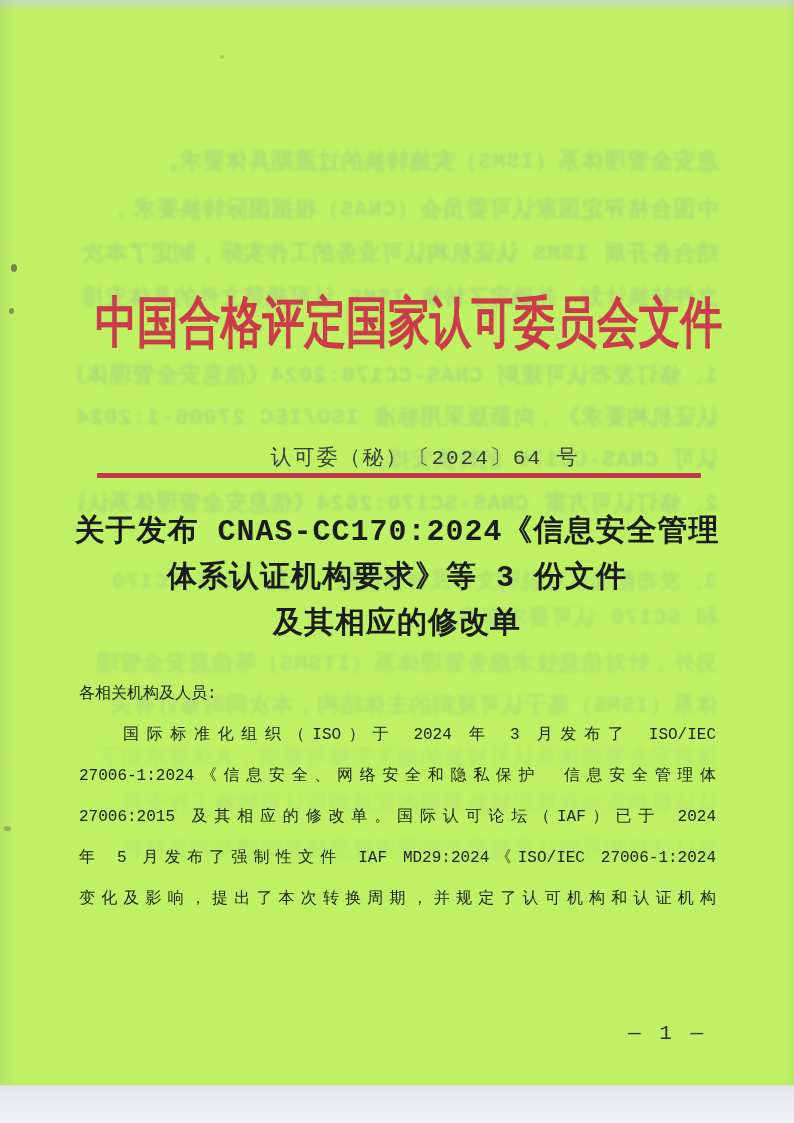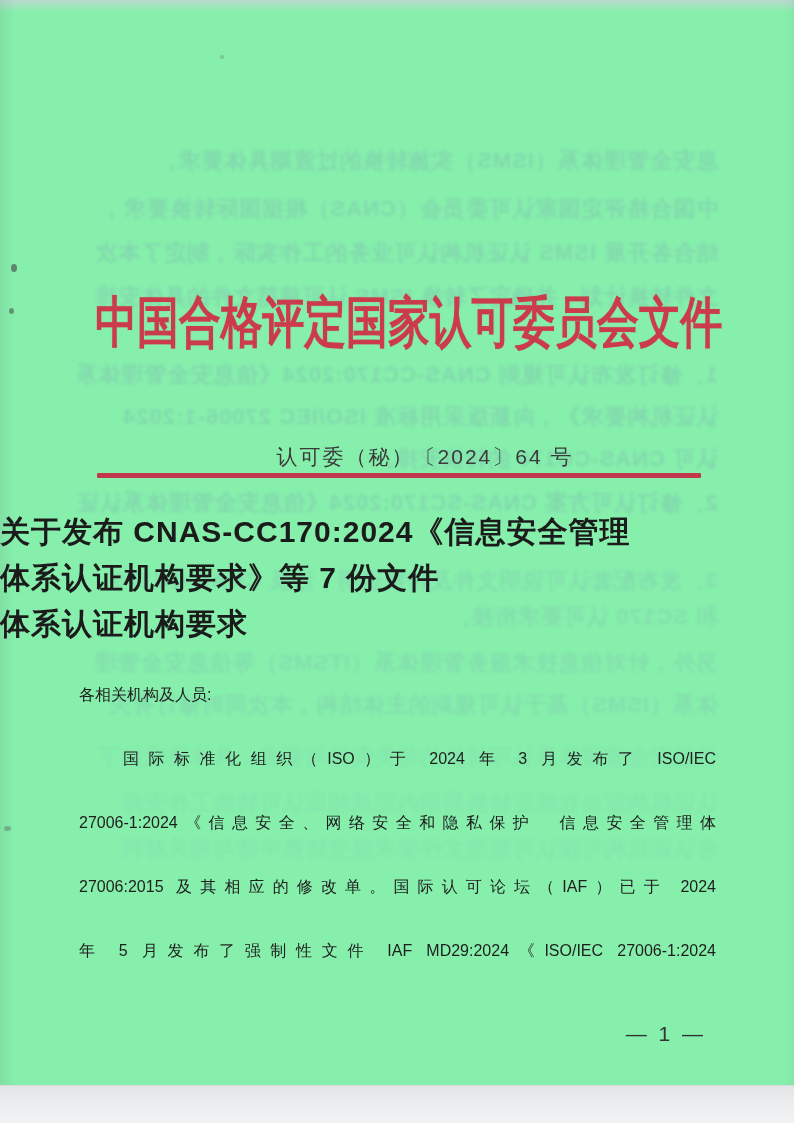--- a/index.html
+++ b/index.html
@@ -1,19 +1,19 @@
 <!DOCTYPE html>
 <html><head>
 <meta charset="utf-8">
 <style>
   html,body{margin:0;padding:0;background:#ffffff;}
   .page{
     position:relative;width:794px;height:1123px;overflow:hidden;
-    background:#86efac;
-    font-family:Liberation Sans, sans-serif;color:#222;
+    background:#bef264;
+    font-family:Liberation Mono, monospace;color:#222;
   }
   
   .edge-top{position:absolute;top:0;left:0;width:794px;height:13px;
     background:linear-gradient(180deg,#ccd3da 0%,rgba(255,255,255,0) 95%);opacity:.75;}
   .edge-left{position:absolute;top:0;left:0;width:15px;height:1123px;
     background:linear-gradient(90deg,rgba(80,88,100,.10),rgba(255,255,255,0));}
   .edge-right{position:absolute;top:0;right:0;width:10px;height:1123px;
     background:linear-gradient(270deg,rgba(80,88,100,.05),rgba(255,255,255,0));}
   .edge-bottom{position:absolute;left:0;bottom:0;width:794px;height:37px;
     background:linear-gradient(180deg,#e2e4e6 0%,#ebedee 45%,#f1f2f3 100%);
@@ -42,28 +42,28 @@
     transform:scaleX(.76);transform-origin:50% 50%;
     text-shadow:0 0 1px rgba(205,60,75,.45);
   }
   .doc-number{
     position:absolute;top:443px;left:0;width:794px;text-align:center;
     font-size:21px;color:#3a3a3a;letter-spacing:2px;
     transform:translateX(28px);
   }
   .red-rule{position:absolute;top:473px;left:97px;width:604px;height:5px;border-radius:1px;}
   .notice-title{
-    position:absolute;top:509px;left:0;width:794px;text-align:left;
+    position:absolute;top:509px;left:0;width:794px;text-align:center;
     font-weight:bold;font-size:30px;line-height:46px;color:#1b1b1b;letter-spacing:1px;
   }
   .body-block{
     position:absolute;top:674px;left:79px;width:637px;
     font-size:16px;line-height:41px;color:#1e1e1e;
   }
-  .jline{text-align:justify;text-align-last:justify;margin-top:23px;}
+  .jline{text-align:justify;text-align-last:justify;}
   .indent{text-indent:44px;}
   .page-number{
     position:absolute;top:1022px;right:88px;
     font-size:21px;letter-spacing:3px;color:#333;
   }
 </style>
 </head>
 <body>
 
 <div class="page">
@@ -87,30 +87,31 @@
   <div class="content">
 
     <div class="header-title" style="color: rgb(203, 59, 75);">中国合格评定国家认可委员会文件</div>
 
     <div class="doc-number">认可委（秘）〔2024〕64 号</div>
 
     <div class="red-rule" style="background: rgb(194, 57, 78);"></div>
 
     <div class="notice-title">
       <div>关于发布 CNAS-CC170:2024《信息安全管理</div>
-      <div>体系认证机构要求》等 7 份文件</div>
-      <div>体系认证机构要求</div>
+      <div>体系认证机构要求》等 3 份文件</div>
+      <div>及其相应的修改单</div>
     </div>
 
     <div class="body-block">
       <div>各相关机构及人员:</div>
       <div class="jline indent">国际标准化组织（ISO）于 2024 年 3 月发布了 ISO/IEC</div>
       <div class="jline">27006-1:2024《信息安全、网络安全和隐私保护　信息安全管理体</div>
       <div class="jline">27006:2015 及其相应的修改单。国际认可论坛（IAF）已于 2024</div>
       <div class="jline">年 5 月发布了强制性文件 IAF MD29:2024《ISO/IEC 27006-1:2024</div>
+      <div class="jline">变化及影响，提出了本次转换周期，并规定了认可机构和认证机构</div>
     </div>
 
     <div class="page-number">— 1 —</div>
   </div>
 
   <div class="edge-top"></div>
   <div class="edge-left"></div>
   <div class="edge-right"></div>
   <div class="edge-bottom"></div>
   <div class="speck s1"></div>

